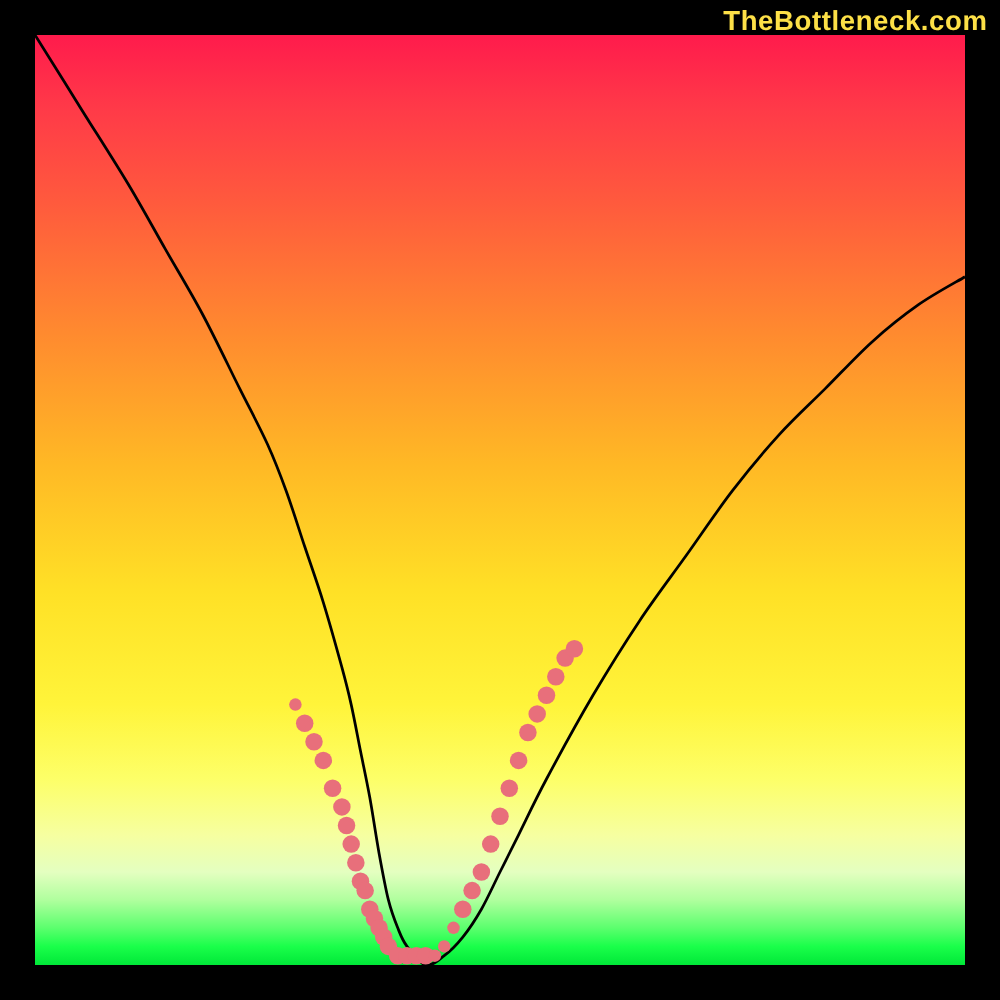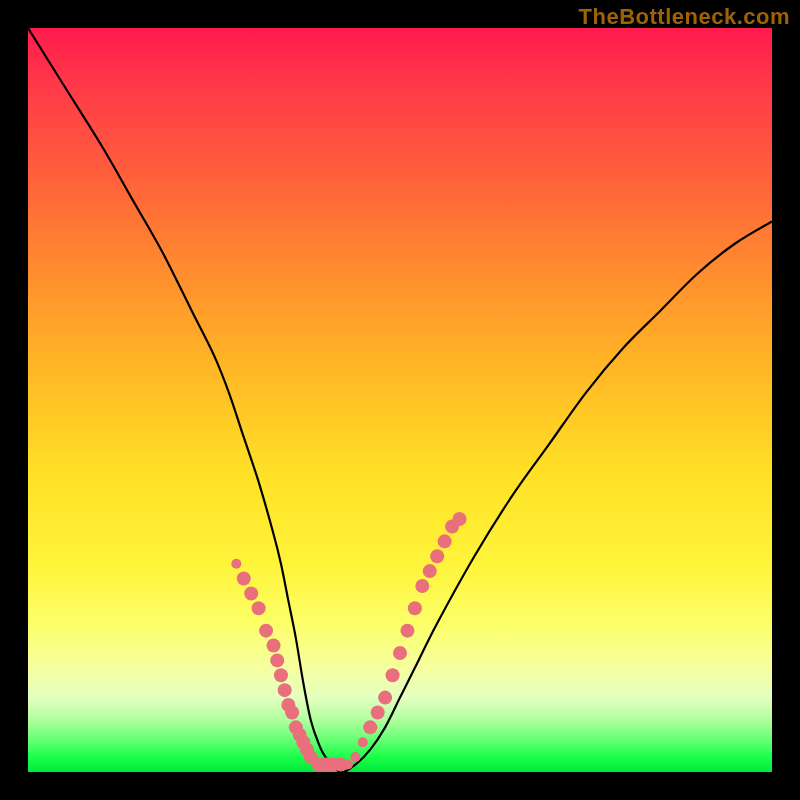--- a/index.html
+++ b/index.html
@@ -16,21 +16,21 @@
     width: 800px;
     height: 800px;
     background: #000;
   }
   .watermark {
     position: absolute;
     top: 4px;
     right: 10px;
     font-size: 22px;
     font-weight: 700;
-    color: #a16207;
+    color: #fde047;
     z-index: 10;
     letter-spacing: 0.5px;
   }
   .plot {
     position: absolute;
     left: 28px;
     top: 28px;
     width: 744px;
     height: 744px;
     

